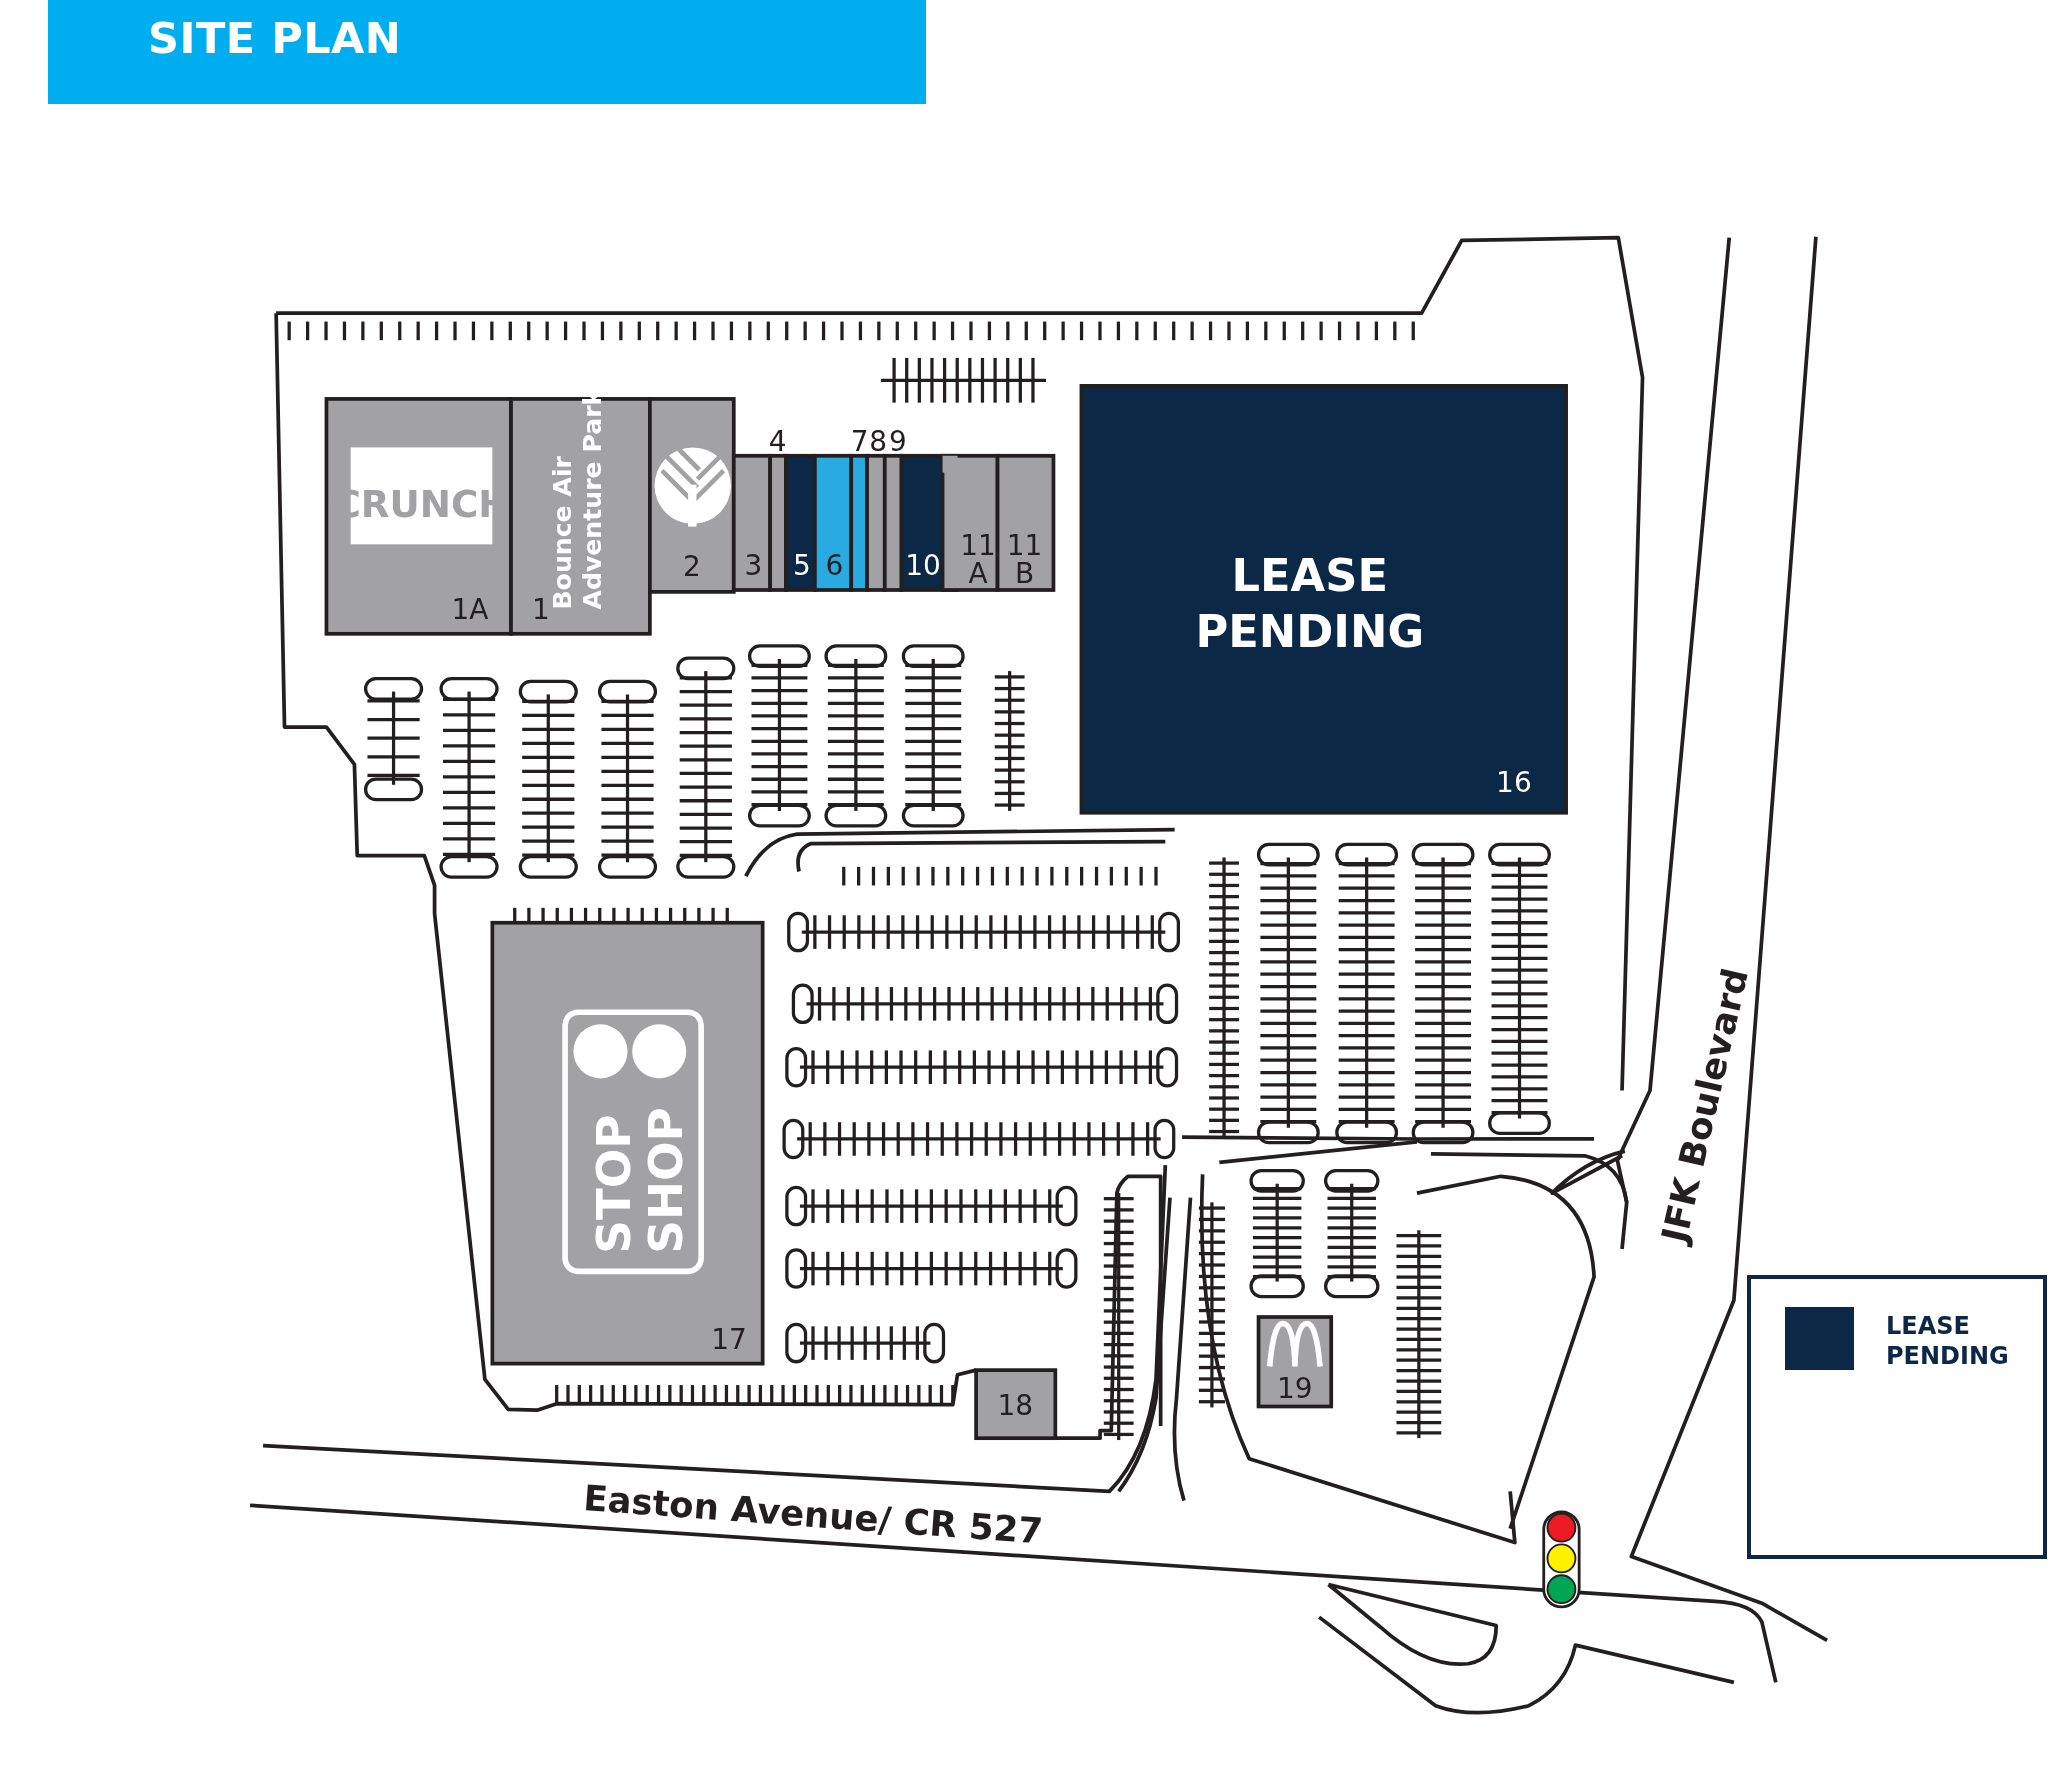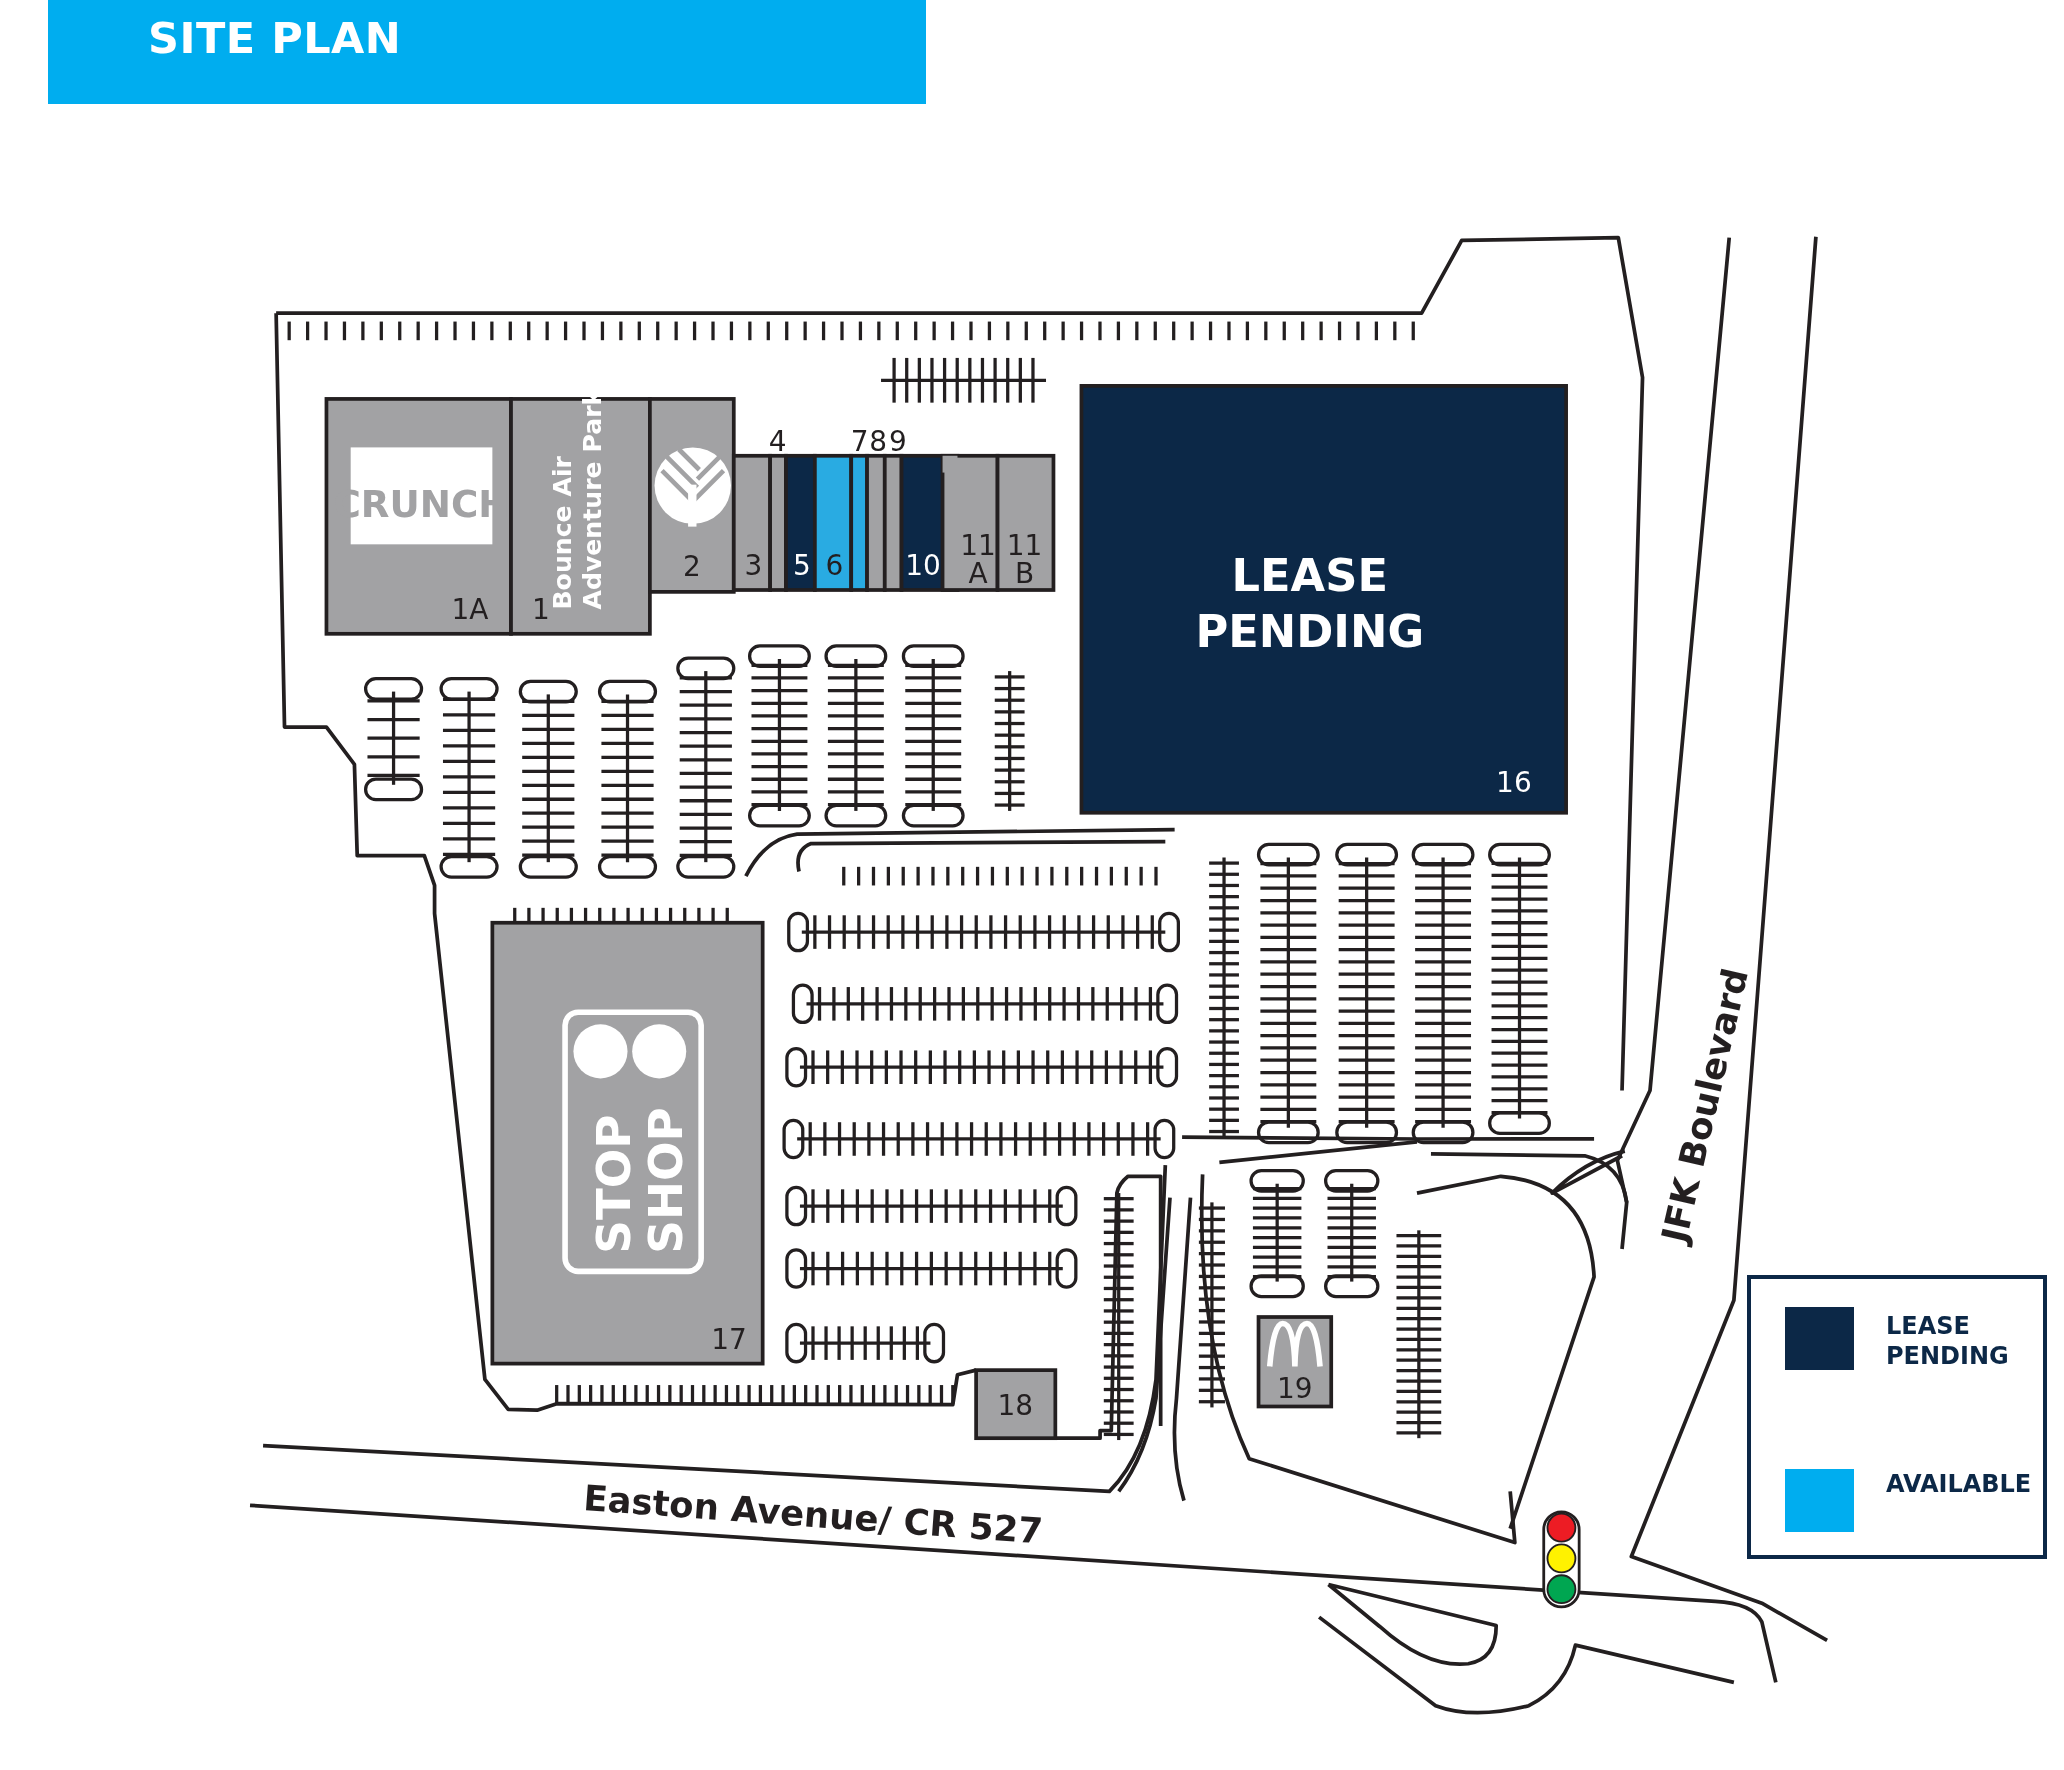--- a/index.html
+++ b/index.html
@@ -889,18 +889,14 @@
       <circle cx="1675" cy="1705" r="15" fill="#00a651" stroke="#231f20" stroke-width="2"></circle>
     </g>
 </svg>
 
 <div class="legend">
   <div class="legend-item" style="top:28px">
     <div class="legend-swatch" style="background: rgb(12, 40, 71);"></div>
     <div class="legend-label" style="top:3.7px">LEASE
 PENDING</div>
   </div>
-  <div class="legend-item" style="top:190px">
-    <div class="legend-swatch" style="background: rgb(0, 173, 239);"></div>
-    <div class="legend-label" style="top:0px">AVAILABLE</div>
-  </div>
 </div>
 
 
 </body></html>

